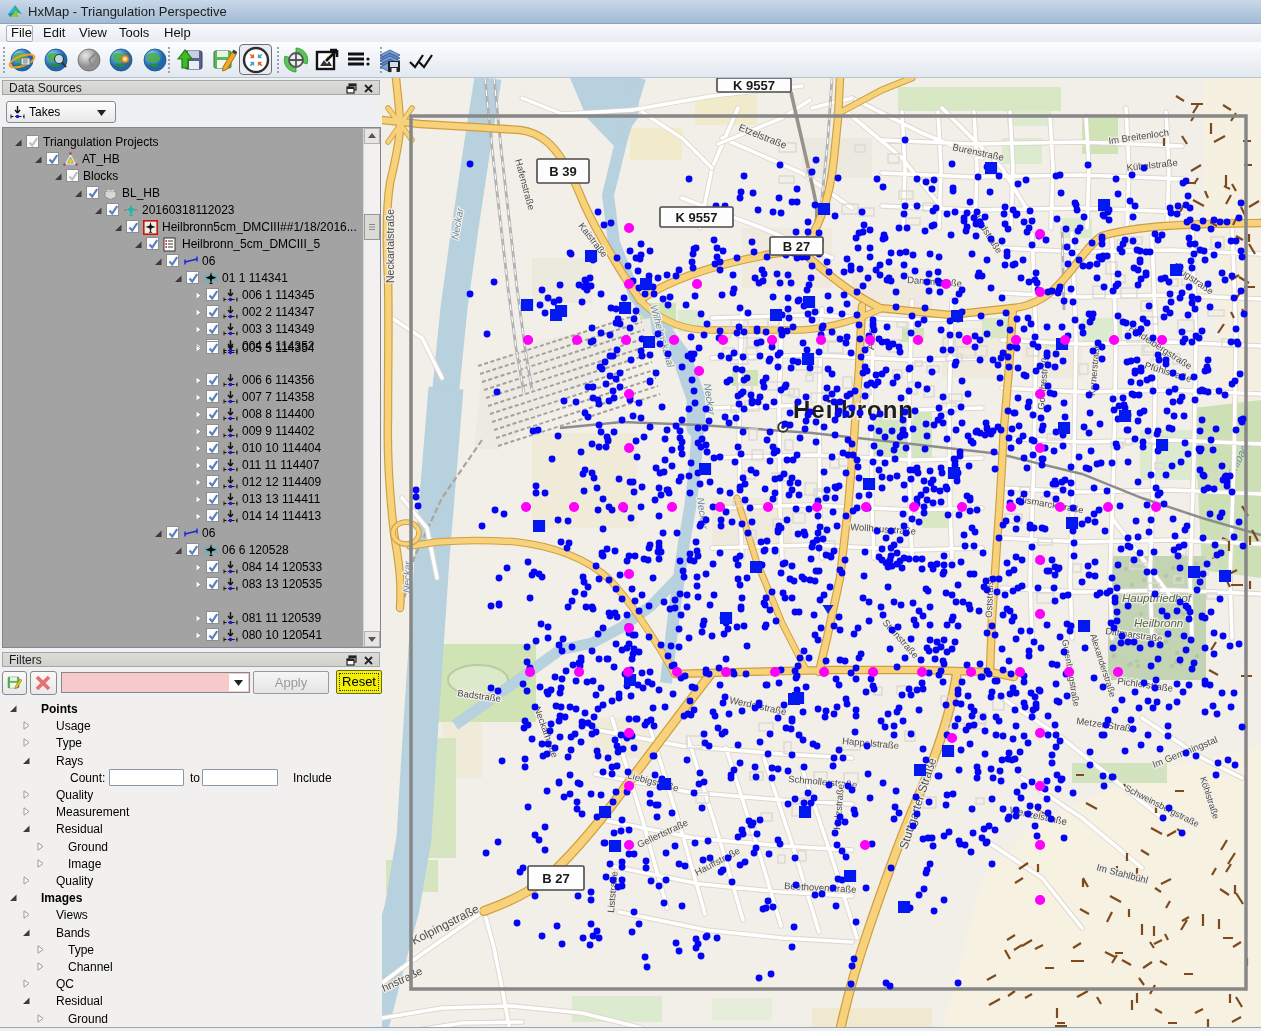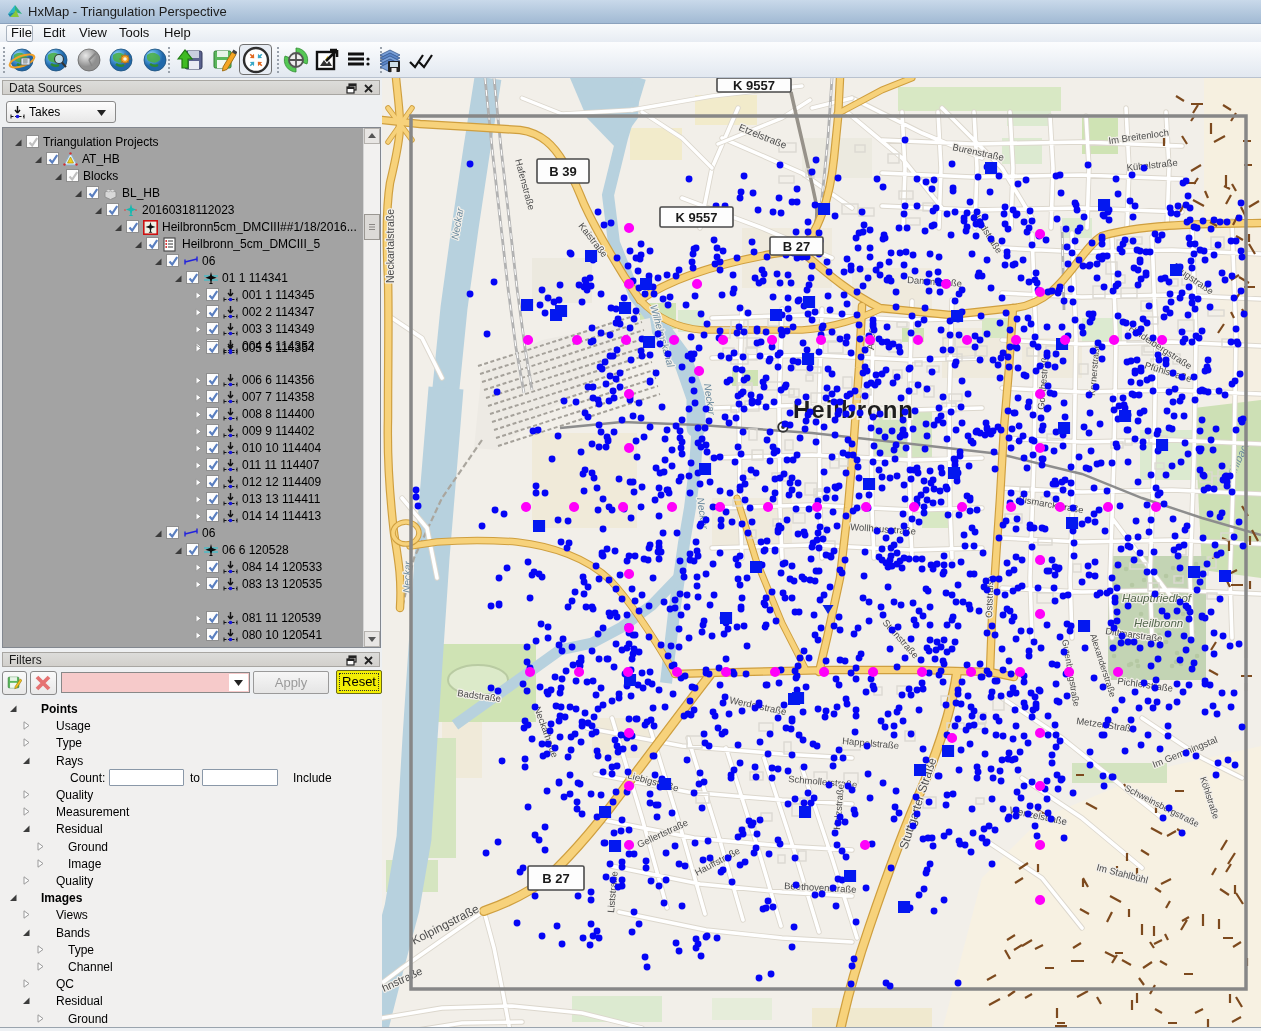--- a/index.html
+++ b/index.html
@@ -310,21 +310,21 @@
         <svg width="11" height="11" viewBox="0 0 11 11" style="position:absolute;left:0;top:0">
           <path d="M2.5 6.5 l2.7 3 5 -7.5" stroke="#5a7fc0" stroke-width="2.2" fill="none"></path>
         </svg>
       </span>
       <span style="position:absolute;left:220px;top:1px"><svg width="15" height="15" viewBox="0 0 15 15">
           <path d="M7.5 1 v7 M7.5 8 l-2.5 -3 M7.5 8 l2.5 -3" stroke="#111" stroke-width="1.4" fill="none"></path>
           <path d="M1 11.5 h13" stroke="#111" stroke-width="1" stroke-dasharray="2.5 1.5"></path>
           <path d="M1 9.5v4M14 9.5v4" stroke="#111" stroke-width="1"></path>
           <circle cx="7.5" cy="11.5" r="1.8" fill="#1818e0"></circle>
         </svg></span>
-      <span style="position:absolute;left:239px;top:1px">001 1 114345</span>
+      <span style="position:absolute;left:239px;top:1px">006 1 114345</span>
     </div>
     <div class="row" style="left:0;top:176px;width:360px">
       <span style="position:absolute;left:190px;top:3px"><svg width="10" height="11" viewBox="0 0 10 11">
           <path d="M3 1.8 L8 5.5 L3 9.2z" fill="#fdfdfd" stroke="#9a9a9a" stroke-width="1"></path>
         </svg></span>
       <span class="cb" style="left:203px;top:1px">
         <svg width="11" height="11" viewBox="0 0 11 11" style="position:absolute;left:0;top:0">
           <path d="M2.5 6.5 l2.7 3 5 -7.5" stroke="#5a7fc0" stroke-width="2.2" fill="none"></path>
         </svg>
       </span>

